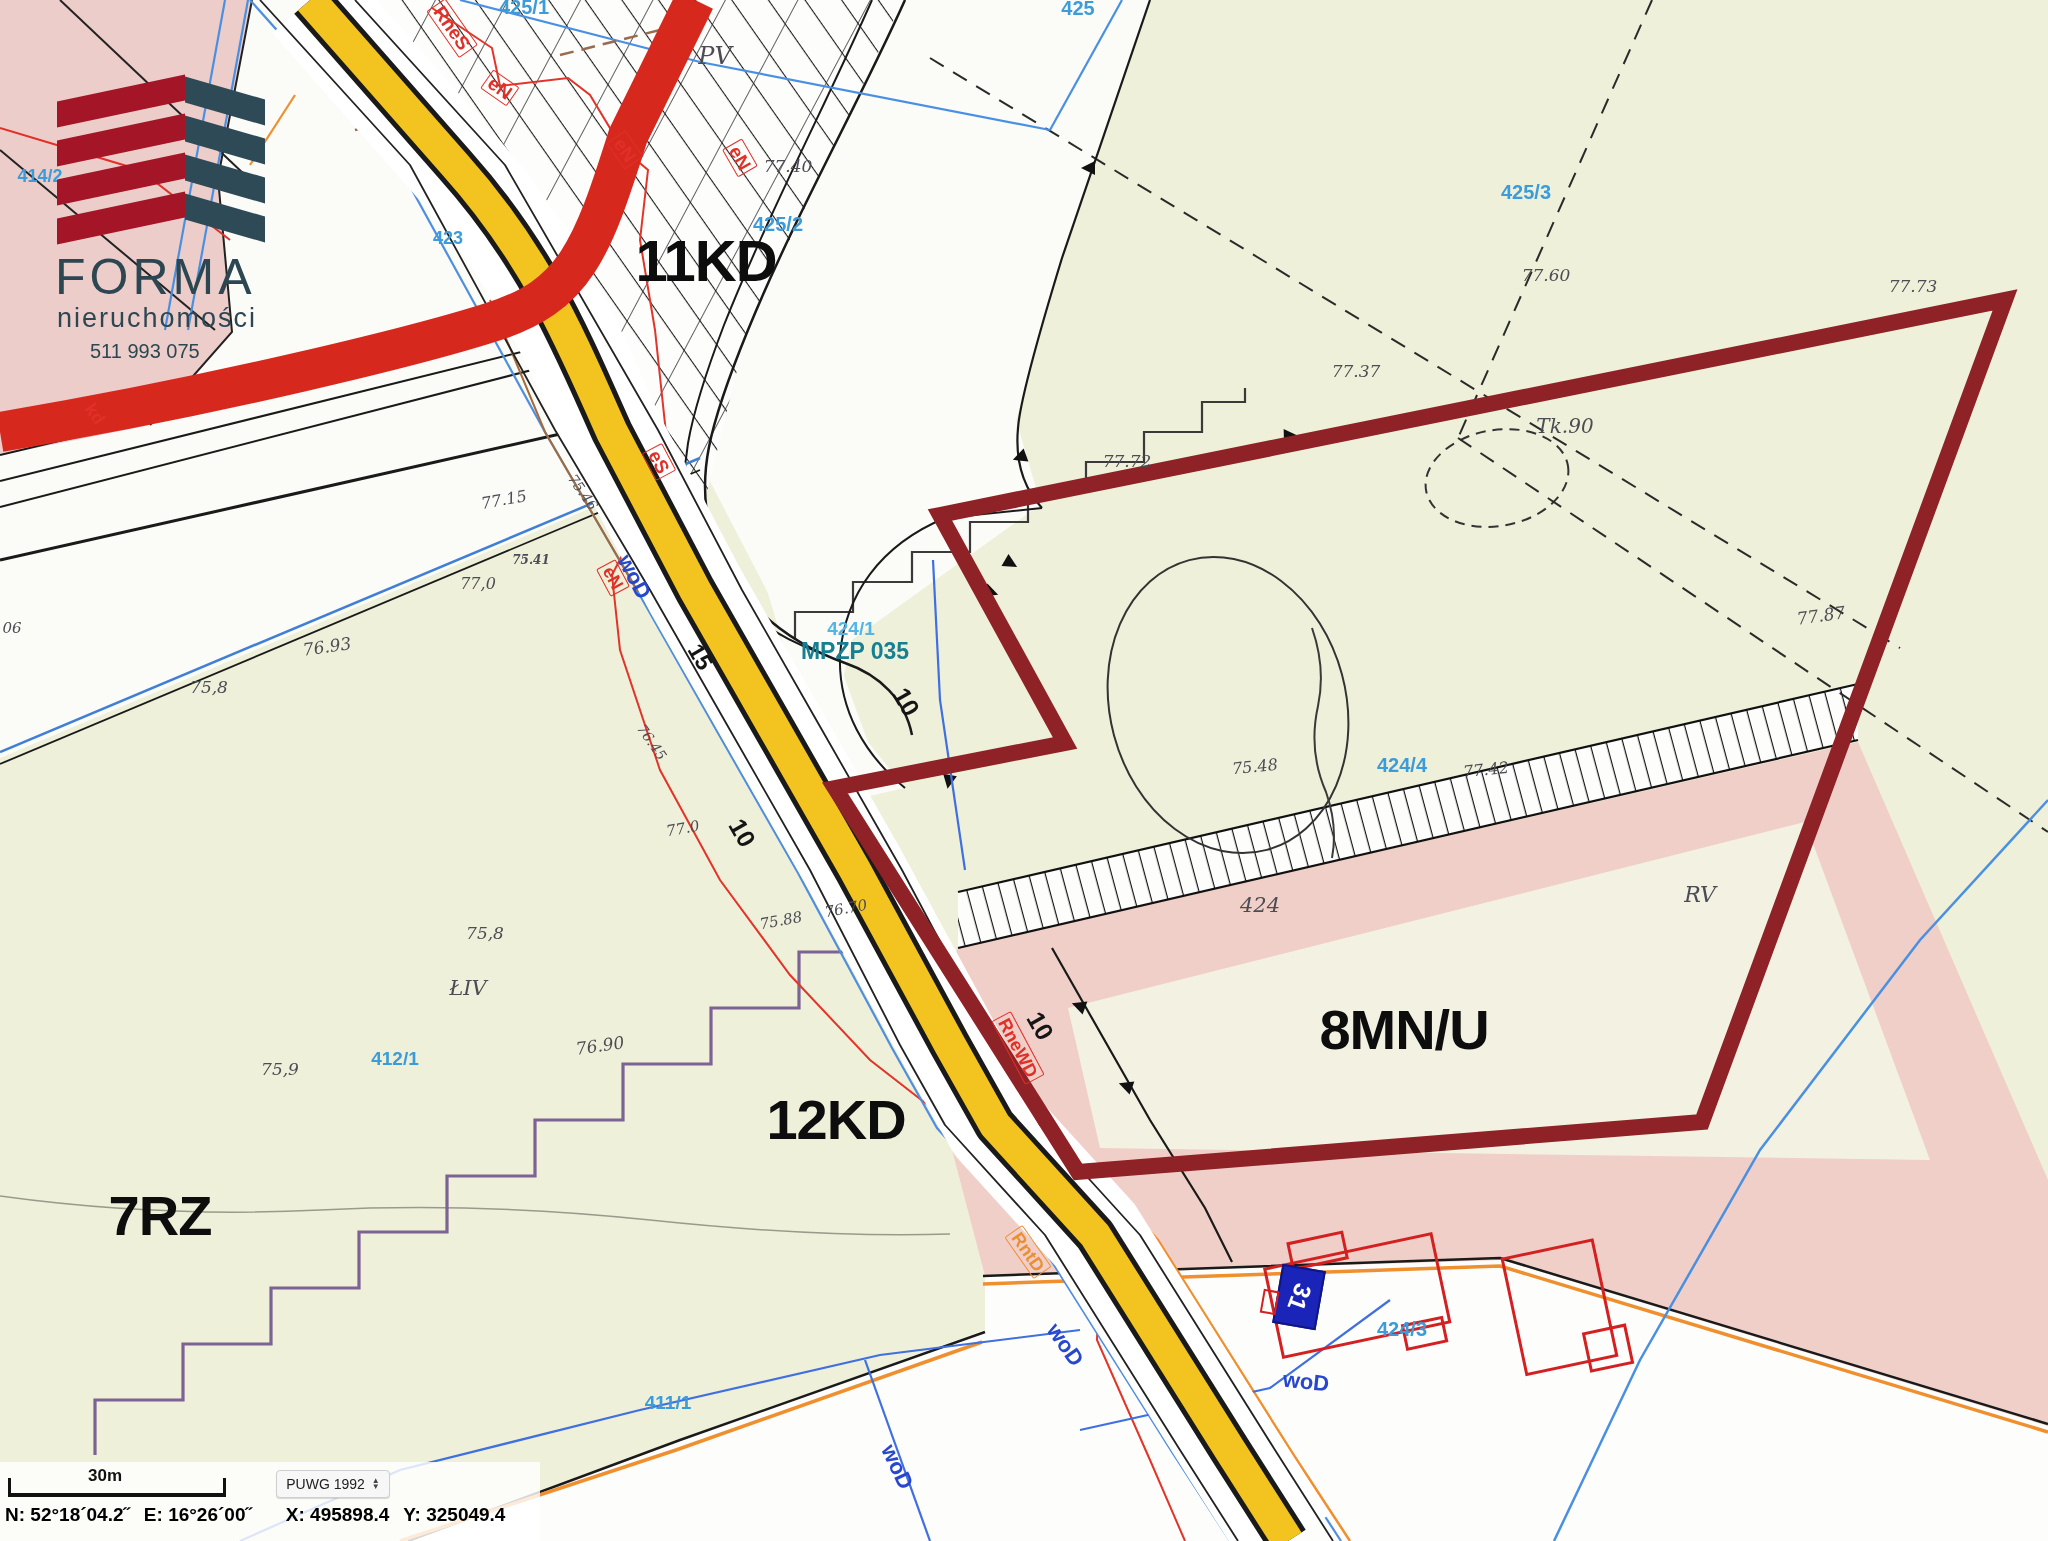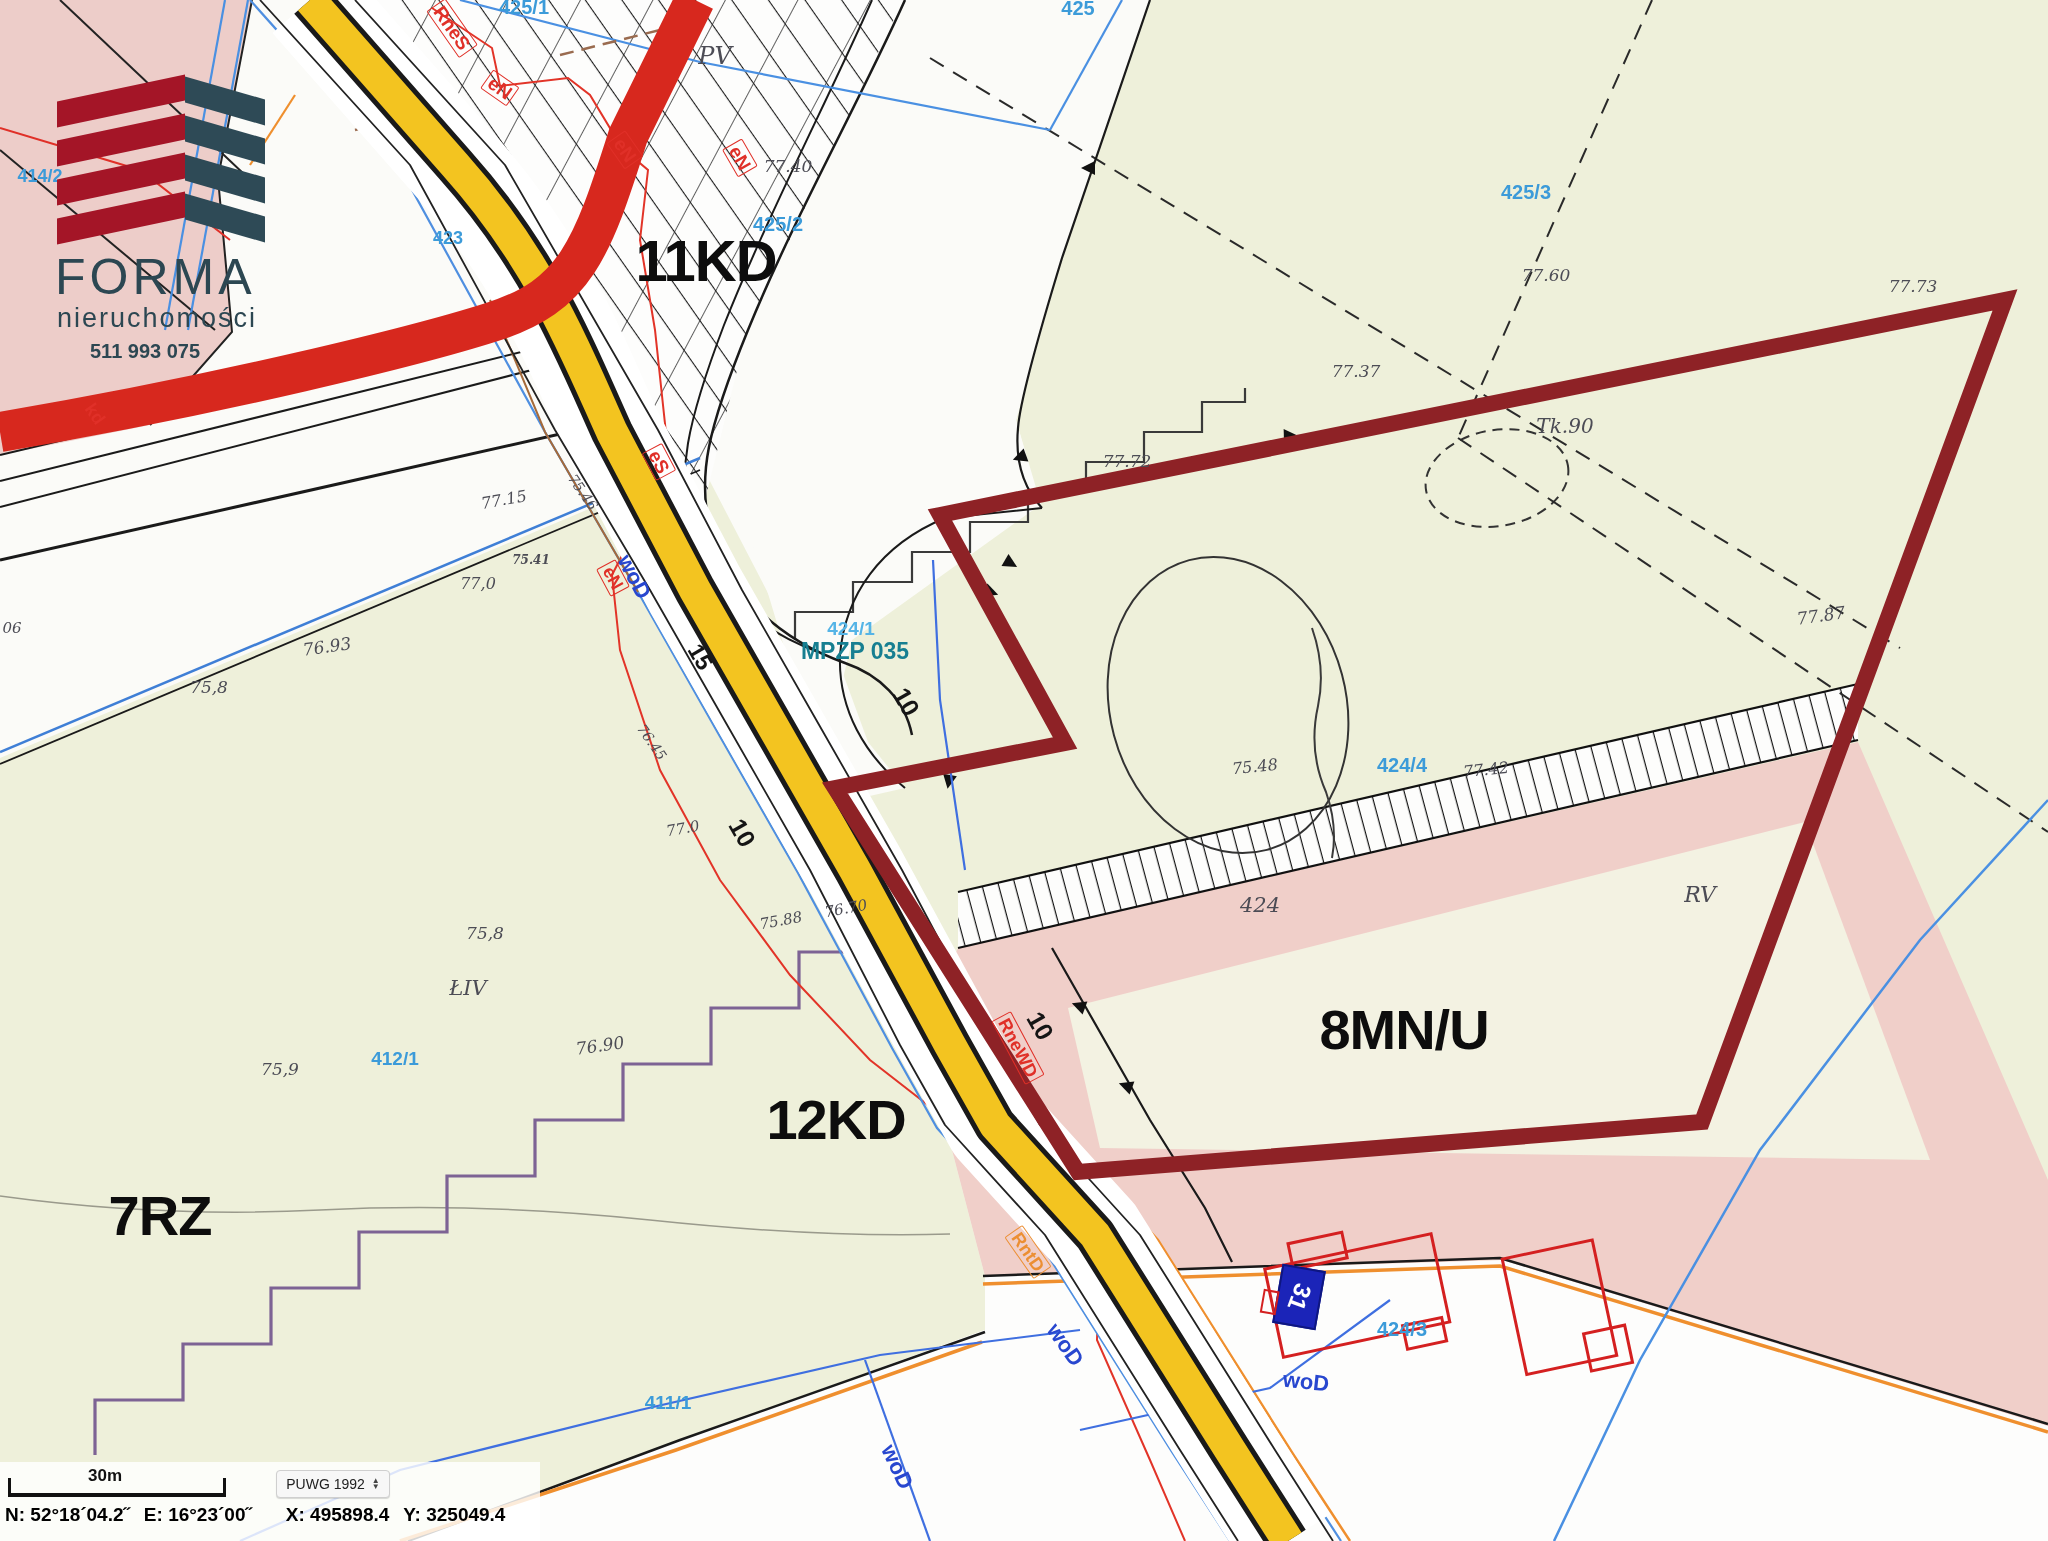--- a/index.html
+++ b/index.html
@@ -20,21 +20,21 @@
   
   .logo{position:absolute;left:50px;top:55px;width:230px;height:310px;z-index:8;}
   .bars{position:absolute;display:flex;flex-direction:column;}
   .bars .b{width:100%;}
   .bars-l{left:7px;top:33px;width:128px;transform:skewY(-12deg);}
   .bars-l .b{height:26px;margin-bottom:13px;background:#a41527;}
   .bars-r{left:135px;top:33px;width:80px;transform:skewY(16deg);}
   .bars-r .b{height:26px;margin-bottom:13px;background:#2e4a56;}
   .logo-brand{position:absolute;left:5px;top:193px;font-size:50px;letter-spacing:4px;color:#2c4752;}
   .logo-sub{position:absolute;left:7px;top:248px;font-size:27px;letter-spacing:2px;color:#2c4752;}
-  .logo-phone{position:absolute;left:40px;top:285px;font-size:20px;font-weight:700;color:#2c4752;}
+  .logo-phone{position:absolute;left:40px;top:285px;font-size:20px;font-weight:400;color:#2c4752;}
   
   .addr{position:absolute;left:1277px;top:1267px;width:40px;height:56px;background:#1b24b8;border:2px solid #0e1680;transform:rotate(10deg);z-index:6;display:flex;align-items:center;justify-content:center;}
   .addr span{color:#fff;font-weight:700;font-size:24px;transform:rotate(100deg);display:block;}
   .addr .tick{position:absolute;left:-16px;top:26px;width:12px;height:20px;border:2px solid #d42020;background:transparent;}
   
   .bottombar{position:absolute;left:0;top:1462px;width:540px;height:79px;background:rgba(255,255,255,.82);z-index:9;}
   .scalebar{position:absolute;left:8px;top:16px;width:212px;height:15px;border-left:3px solid #111;border-right:3px solid #111;border-bottom:4px solid #111;}
   .scalelabel{position:absolute;left:88px;top:4px;font-size:17px;font-weight:700;color:#111;}
   .crs{position:absolute;left:276px;top:8px;width:112px;height:26px;background:#f7f7f7;border:1px solid #cfcfcf;border-radius:4px;box-shadow:0 1px 1px rgba(0,0,0,.15);display:flex;align-items:center;justify-content:center;gap:7px;cursor:pointer;}
   .crs .txt{font-size:14px;color:#222;}
@@ -270,19 +270,19 @@
   <div class="scalelabel">30m</div>
   <div class="crs">
     <span class="txt">PUWG 1992</span>
     <span class="arr">
       <span>▲</span>
           <span>▼</span>
     </span>
   </div>
   <div class="coords">
     <span class="pair"><span>N:</span> <span>52°18´04.2˝</span></span>
-    <span class="pair gap"><span>E:</span> <span>16°23´00˝</span></span>
+    <span class="pair gap"><span>E:</span> <span>16°26´00˝</span></span>
     <span class="pair"><span>X:</span> <span>495898.4</span></span>
     <span class="pair"><span>Y:</span> <span>325049.4</span></span>
   </div>
 </div>
 
 </div>
 
 </body></html>

